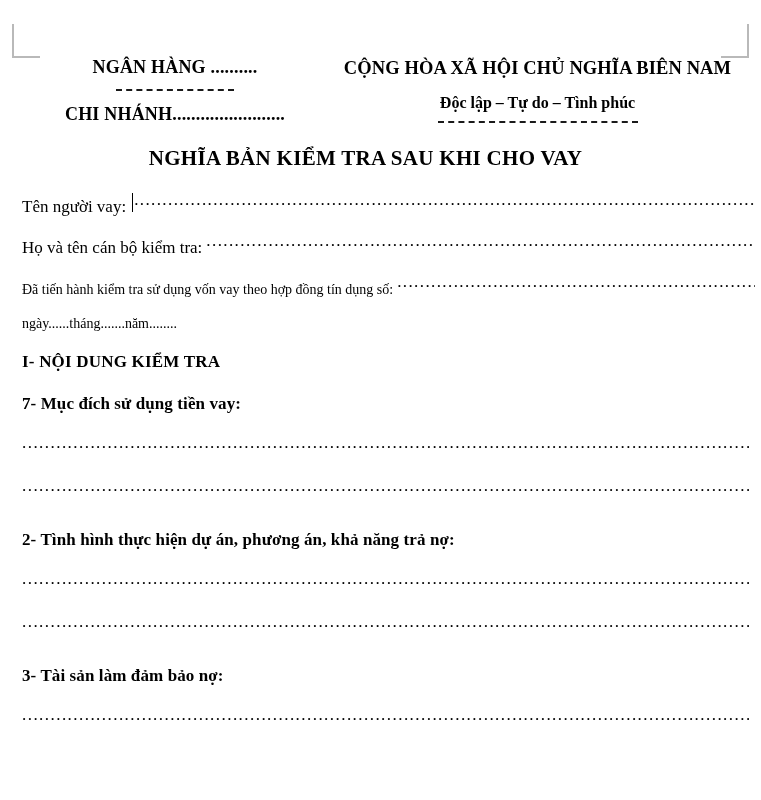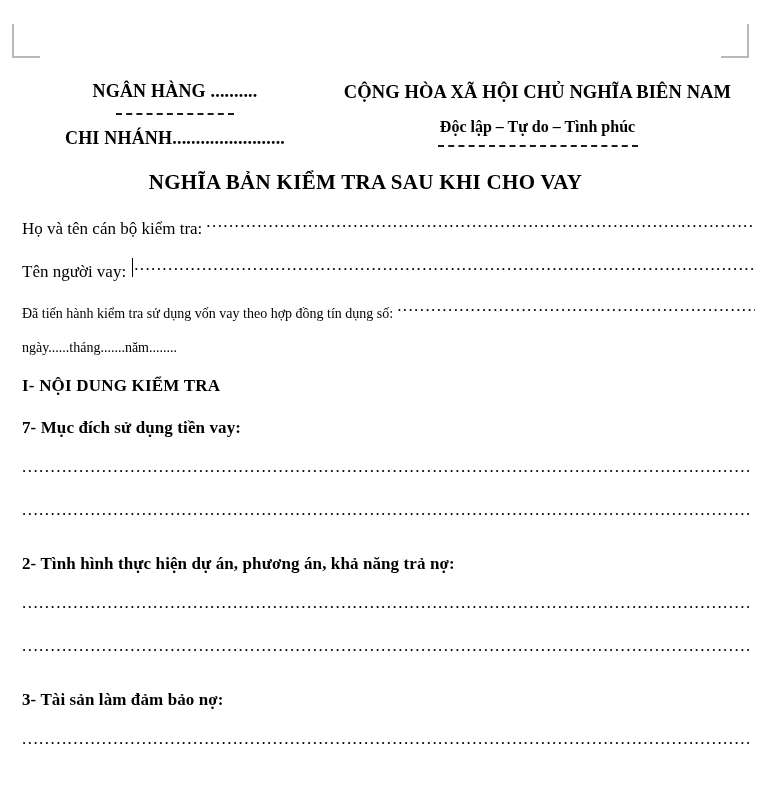--- a/index.html
+++ b/index.html
@@ -45,21 +45,21 @@
     top: 0;
     width: 761px;
     height: 800px;
     padding: 0;
   }
 
   
   .doc-header {
     display: flex;
     align-items: flex-start;
-    padding-top: 80px;
+    padding-top: 56px;
   }
   .header-col-left {
     width: 330px;
     text-align: center;
     padding-left: 10px;
   }
   .header-col-right {
     flex: 1;
     text-align: center;
     padding-right: 26px;
@@ -226,27 +226,27 @@
       <div class="rule-dash-long"></div>
     </div>
 
   </div>
 
   <div class="doc-title">NGHĨA BẢN KIỂM TRA SAU KHI CHO VAY</div>
 
   <div class="content">
 
     <div class="field-row">
-      <span class="field-label">Họ và tên cán bộ kiểm tra:</span>
-      <span class="dot-fill"></span>
-    </div>
-
-    <div class="field-row">
       <span class="field-label">Tên người vay:</span>
       <span class="caret"></span>
+      <span class="dot-fill"></span>
+    </div>
+
+    <div class="field-row">
+      <span class="field-label">Họ và tên cán bộ kiểm tra:</span>
       <span class="dot-fill"></span>
     </div>
 
 
     <div class="para">
       <div class="para-inline">
         <span class="field-label">Đã tiến hành kiểm tra sử dụng vốn vay theo hợp đồng tín dụng số:</span>
         <span class="dot-fill"></span>
       </div>
     </div>

